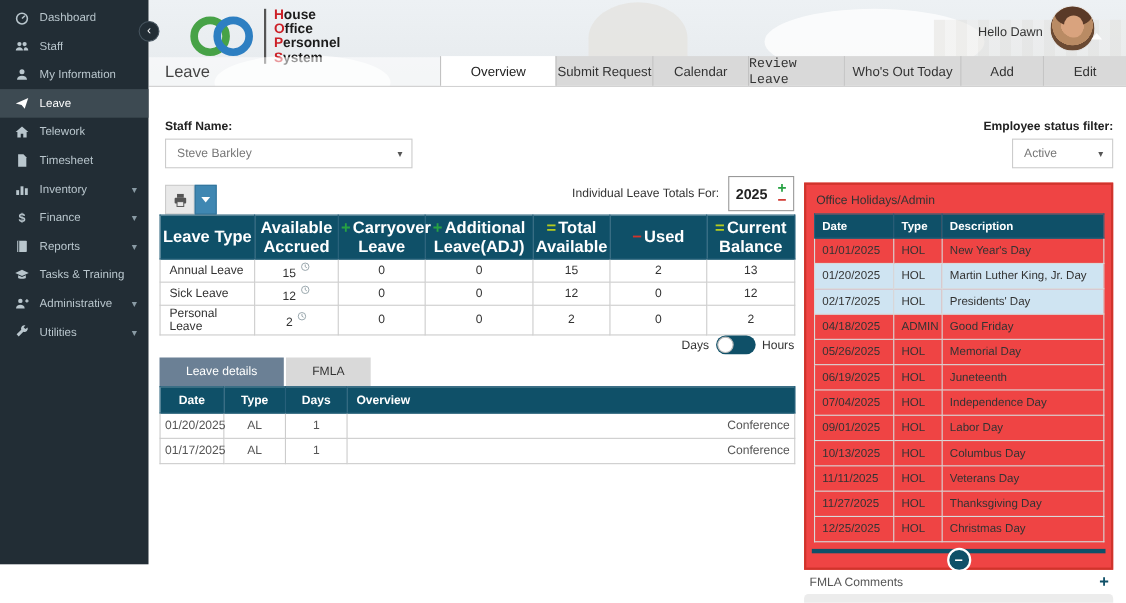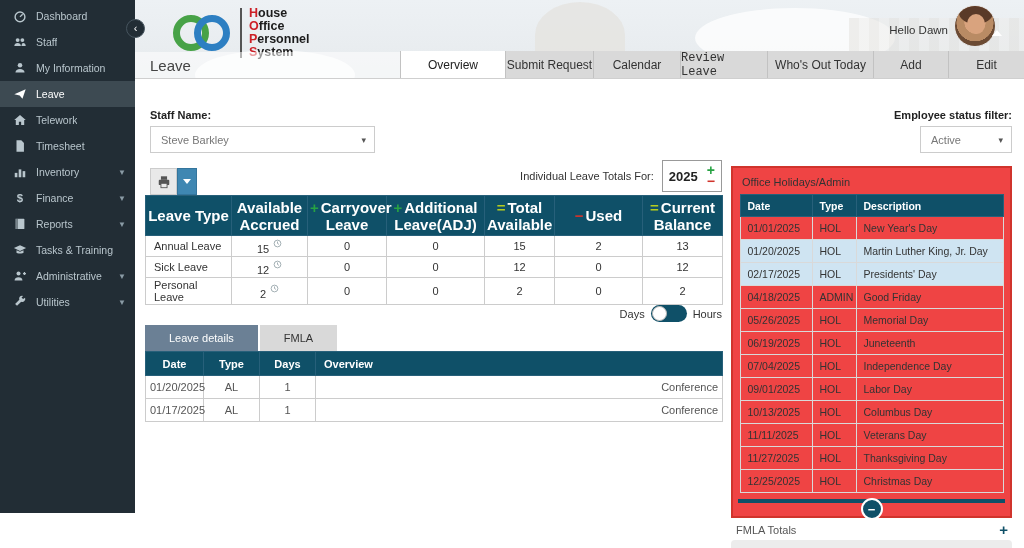--- a/index.html
+++ b/index.html
@@ -513,17 +513,17 @@
     <td>HOL</td>
     <td>Christmas Day</td>
           </tr>
         </tbody>
     </table>
     <div class="hbar"></div>
     <div class="minus-btn">−</div>
   </div>
 
   <div class="fmla-row">
-    <span>FMLA Totals</span>
+    <span>FMLA Comments</span>
     <span class="fmla-add">+</span>
   </div>
   <div class="gray-bar"></div>
 </div>
 
 </body></html>

